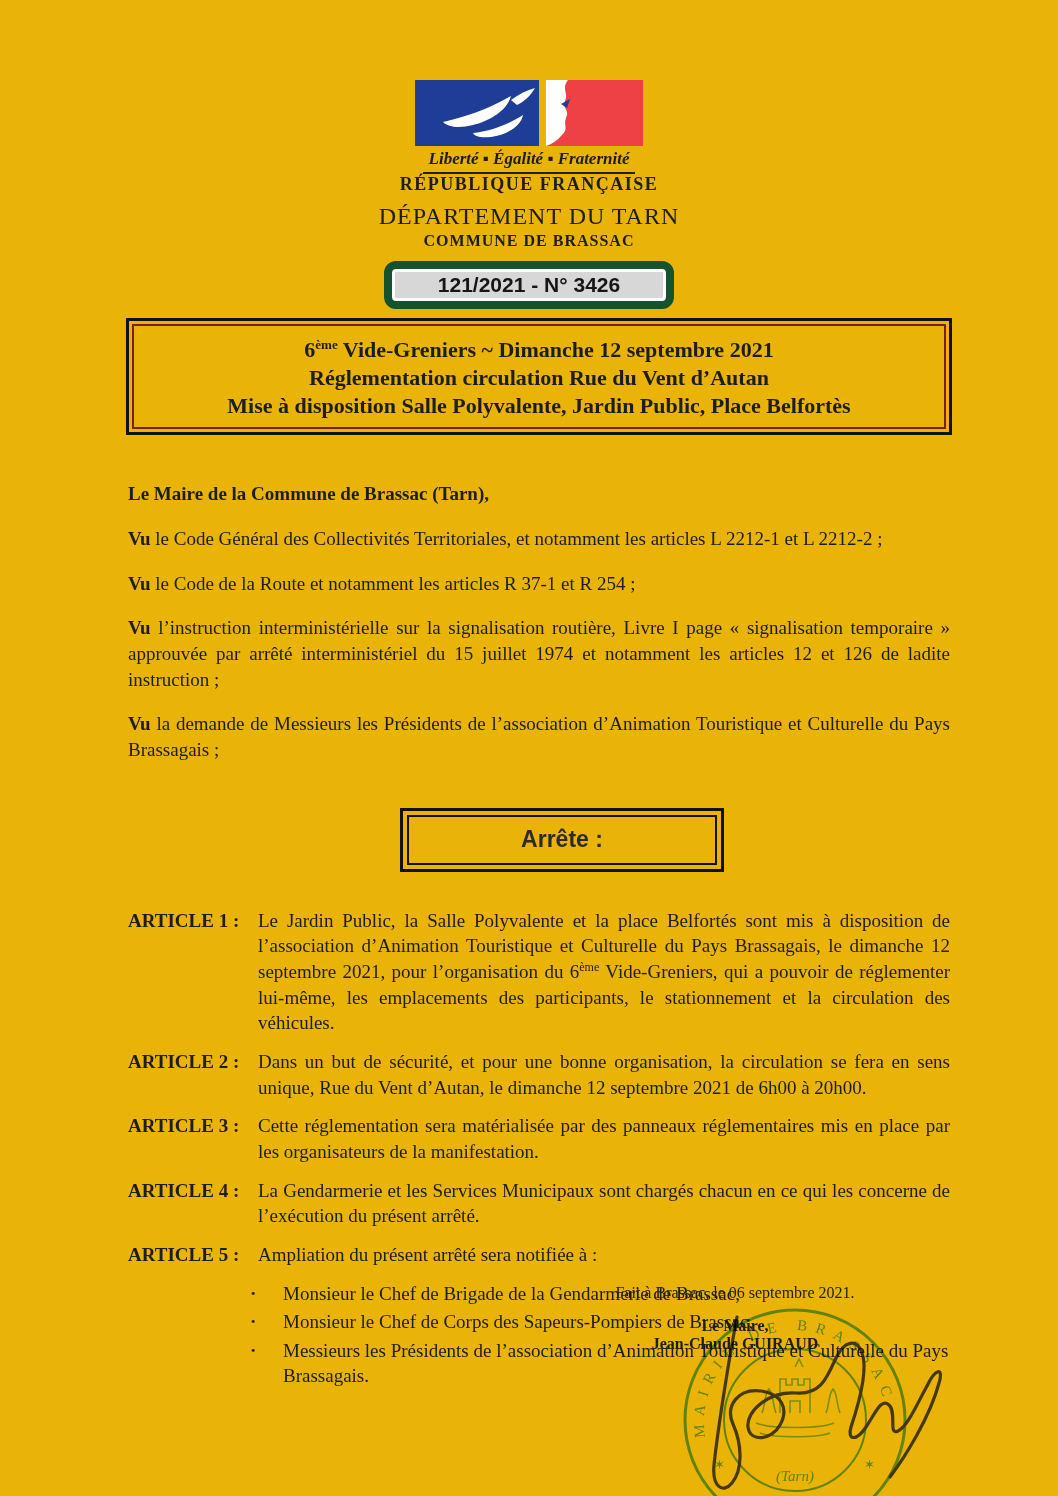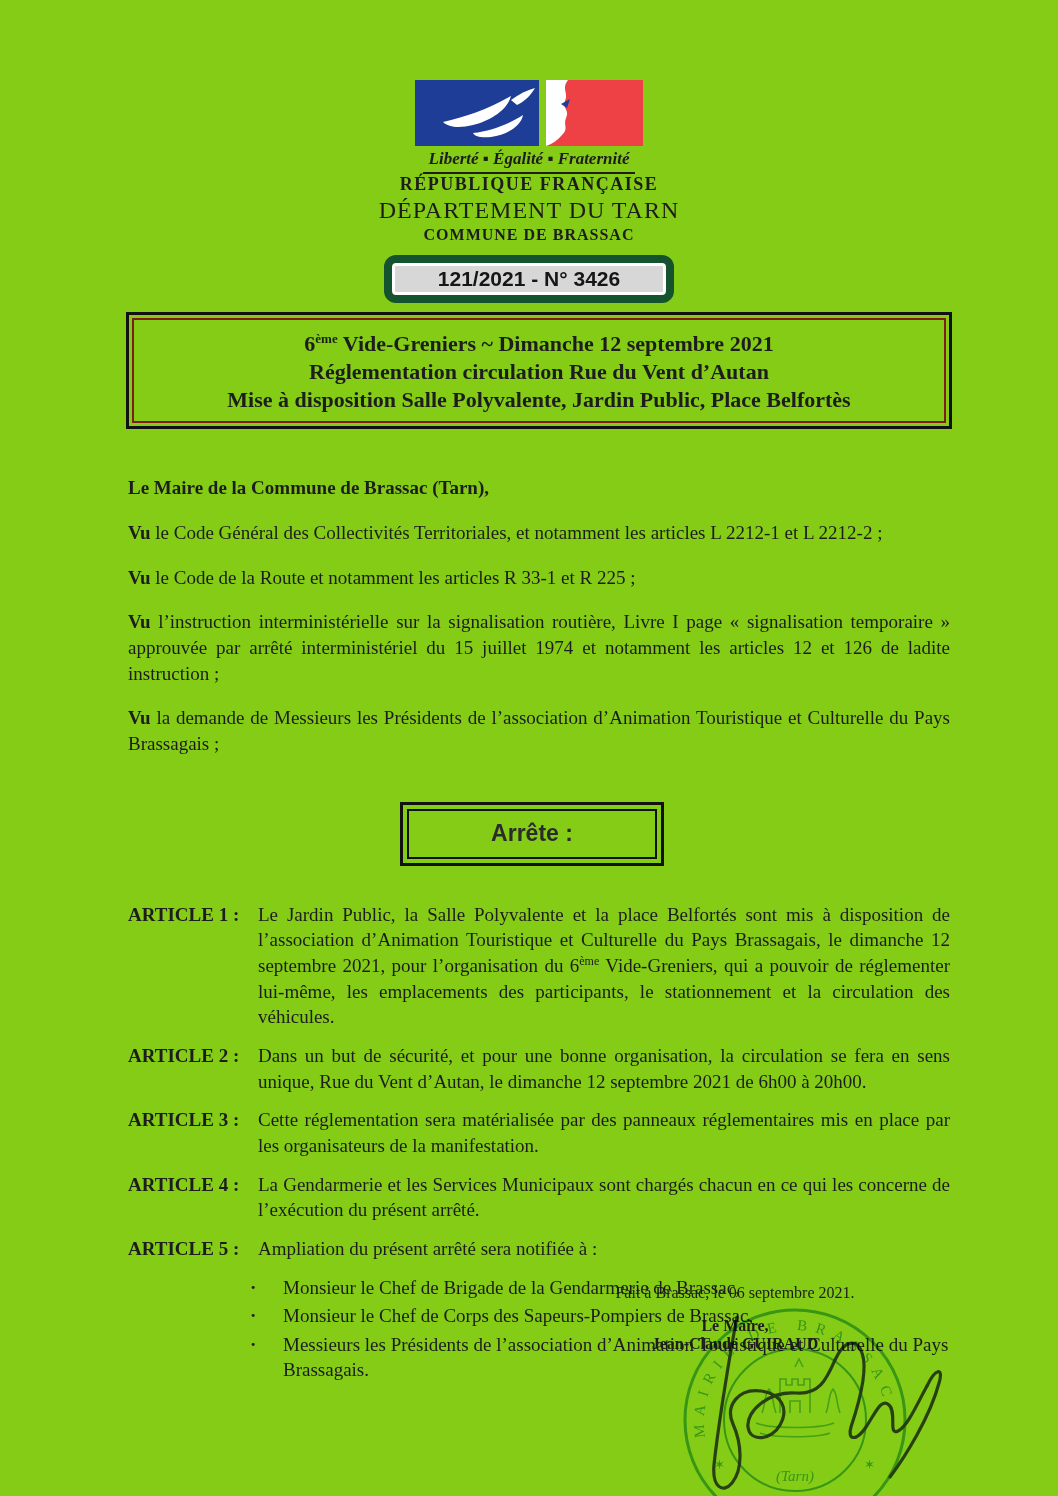--- a/index.html
+++ b/index.html
@@ -1,36 +1,36 @@
 <!DOCTYPE html>
 <html lang="fr"><head>
 <meta charset="utf-8">
 <style>
   html,body{margin:0;padding:0;}
   body{background:#ffffff;}
   .page{
     position:relative;
     width:1058px;height:1496px;
-    background:#84cc16;
+    background:#eab308;
     color:#1d1d1d;
     font-family:"Liberation Serif","DejaVu Serif",serif;
     overflow:hidden;
   }
   
   .doc-header{text-align:center;padding-top:80px;}
   .logo{width:228px;height:66px;margin:0 auto;display:block;}
   .motto-wrap{margin-top:3px;}
   .motto{
     display:inline-block;
     font-style:italic;font-weight:bold;font-size:17px;
     padding:0 6px 3px 6px;
     border-bottom:2px solid #1d1d1d;
   }
   .republic{font-weight:bold;font-size:18px;letter-spacing:1.5px;margin-top:0;}
-  .department{font-size:24px;letter-spacing:1px;margin-top:2px;}
+  .department{font-size:24px;letter-spacing:1px;margin-top:8px;}
   .commune{font-size:16px;font-weight:bold;letter-spacing:1px;margin-top:2px;}
   .badge{
     display:inline-block;margin-top:11px;
     background:#d7d7d7;
     border:8px solid #14532d;border-radius:12px;
     box-shadow:inset 0 0 0 3px #ffffff;
     padding:4px 46px;
     font-family:"Liberation Sans","DejaVu Sans",sans-serif;
     font-weight:bold;font-size:21px;color:#161616;
   }
@@ -51,21 +51,21 @@
   .content{
     margin:0 108px 0 128px;
     font-size:19px;line-height:1.35;
   }
   .opening{font-weight:bold;margin-top:46px;}
   .recital{margin-top:17px;text-align:justify;}
   .recital .vu{font-weight:bold;}
   
   .decree-box{
     margin:46px 0 0 272px;
-    width:264px;box-sizing:border-box;
+    width:324px;box-sizing:border-box;
     border:3px solid #111;
     padding:4px;
   }
   .decree-box-inner{
     border:2px solid #111;
     text-align:center;
     padding:7px 0;
     font-family:"Liberation Sans","DejaVu Sans",sans-serif;
     font-weight:bold;font-size:23px;color:#2b2b2b;
   }
@@ -128,21 +128,21 @@
       <div>Réglementation circulation Rue du Vent d’Autan</div>
       <div>Mise à disposition Salle Polyvalente, Jardin Public, Place Belfortès</div>
     </div>
   </section>
 
   <div class="content">
 
     <p class="opening">Le Maire de la Commune de Brassac (Tarn),</p>
 
     <p class="recital"><span class="vu">Vu</span> <span>le Code Général des Collectivités Territoriales, et notamment les articles L 2212-1 et L 2212-2 ;</span></p>
-    <p class="recital"><span class="vu">Vu</span> <span>le Code de la Route et notamment les articles R 33-1 et R 225 ;</span></p>
+    <p class="recital"><span class="vu">Vu</span> <span>le Code de la Route et notamment les articles R 37-1 et R 254 ;</span></p>
     <p class="recital"><span class="vu">Vu</span> <span>l’instruction interministérielle sur la signalisation routière, Livre I page « signalisation temporaire » approuvée par arrêté interministériel du 15 juillet 1974 et notamment les articles 12 et 126 de ladite instruction ;</span></p>
     <p class="recital"><span class="vu">Vu</span> <span>la demande de Messieurs les Présidents de l’association d’Animation Touristique et Culturelle du Pays Brassagais ;</span></p>
 
     <div class="decree-box">
       <div class="decree-box-inner">Arrête :</div>
     </div>
 
     <div class="articles">
 
       <div class="article">

